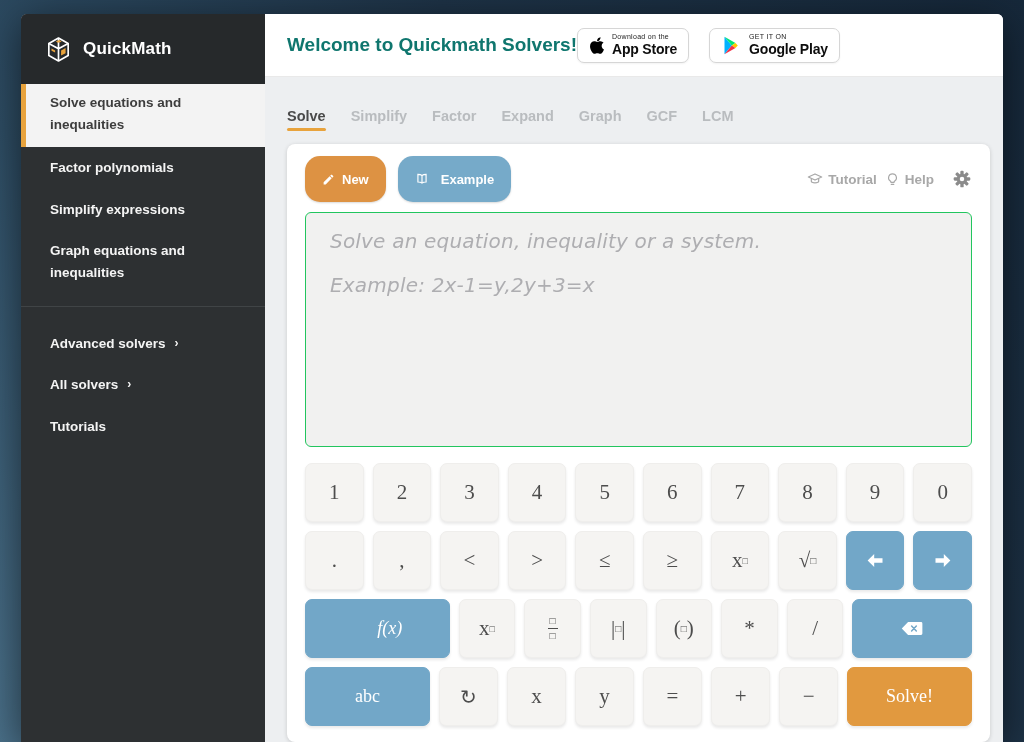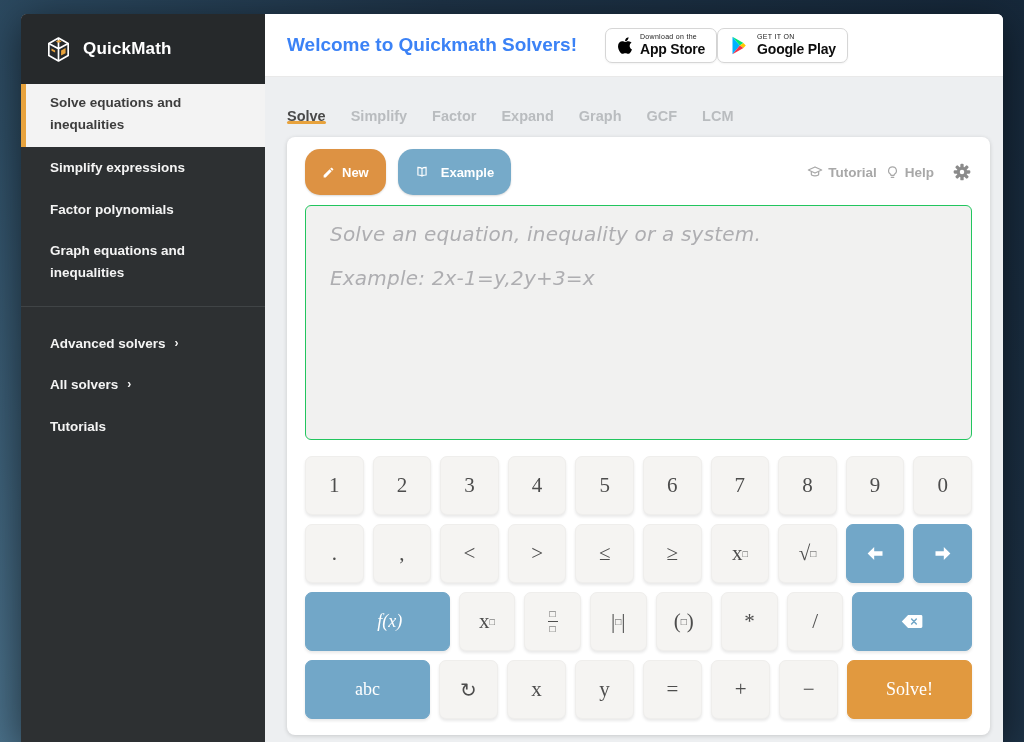--- a/index.html
+++ b/index.html
@@ -17,31 +17,31 @@
   .side-item{padding:10px 18px 10px 29px;color:#f4f4f4;font-size:13.5px;font-weight:bold;
     line-height:1.6;cursor:pointer;}
   .side-item.active{background:#f3f3f3;color:#3d3d3d;border-left:5px solid #e8a33d;
     padding-left:24px;padding-top:8px;padding-bottom:12px;}
   .side-item .chev{font-size:12px;margin-left:9px;position:relative;top:-1px;}
   .sdivider{border-top:1px solid #404446;margin:12px 0 16px;}
   
   .main{flex:1;display:flex;flex-direction:column;min-width:0;}
   .topbar{height:62px;flex:none;background:#fff;border-bottom:1px solid #e9e9e9;
     display:flex;align-items:center;padding:0 14px 0 22px;}
-  .topbar h1{margin:0;font-size:19px;font-weight:bold;color:#3b82f6;flex:none;}
-  .badges{display:flex;margin-left:28px;}
+  .topbar h1{margin:0;font-size:19px;font-weight:bold;color:#0f766e;flex:none;}
+  .badges{display:flex;gap:20px;margin-left:0;}
   .badge{height:33px;background:#fff;border:1px solid #d6d6d6;border-radius:7px;
     display:flex;align-items:center;gap:7px;padding:0 11px;cursor:pointer;
     box-shadow:0 1px 2px rgba(0,0,0,.05);}
   .badge small{display:block;font-size:7px;color:#1a1a1a;letter-spacing:.3px;line-height:1.2;}
   .badge strong{display:block;font-size:14px;color:#0d0d0d;line-height:1.15;letter-spacing:-.2px;}
   .content{flex:1;padding-left:22px;}
   .tabs{display:flex;gap:25px;margin:31px 0 13px;}
   .tab{font-size:14.5px;font-weight:bold;color:#b9bcbf;cursor:pointer;
-    position:relative;}
+    padding-bottom:7px;position:relative;}
   .tab.active{color:#4a4a4a;}
   .tab.active::after{content:"";position:absolute;left:0;right:0;bottom:0;height:3px;
     border-radius:2px;background:#e8a33d;}
   .card{width:667px;background:#fff;border-radius:8px;padding:12px 18px 16px;
     box-shadow:0 1px 4px rgba(0,0,0,.16);}
   .toolbar{display:flex;align-items:center;gap:12px;margin-bottom:10px;}
   .btn{height:46px;border:none;border-radius:15px;color:#fff;font-size:13px;font-weight:bold;
     font-family:"Liberation Sans",sans-serif;display:flex;align-items:center;gap:7px;
     padding:0 17px;cursor:pointer;box-shadow:0 1px 2px rgba(0,0,0,.15);}
   .btn.orange{background:#dd9243;}
@@ -91,22 +91,22 @@
             </g>
             <path d="M14.3 12.8l4-2.1v4.6l-4 2.1z" fill="#e8a33d"></path>
             <path d="M5.8 11.2l3.2 1.7v1.8l-3.2-1.7z" fill="#e8a33d"></path>
             <path d="M9.6 4.6l3.4-1.1 1.8 1.5-3.4 1.1z" fill="#e8a33d"></path>
           </svg>
         </span>
         <span class="logo-text">QuickMath</span>
       </div>
       <nav id="sidebar-primary">
           <div class="side-item active">Solve equations and inequalities</div>
+          <div class="side-item">Factor polynomials</div>
           <div class="side-item">Simplify expressions</div>
-          <div class="side-item">Factor polynomials</div>
           <div class="side-item">Graph equations and inequalities</div>
         </nav>
       <div class="sdivider"></div>
       <nav id="sidebar-secondary">
           <div class="side-item">Advanced solvers<span class="chev">›</span></div>
           <div class="side-item">All solvers<span class="chev">›</span></div>
           <div class="side-item">Tutorials</div>
         </nav>
     </aside>
 

